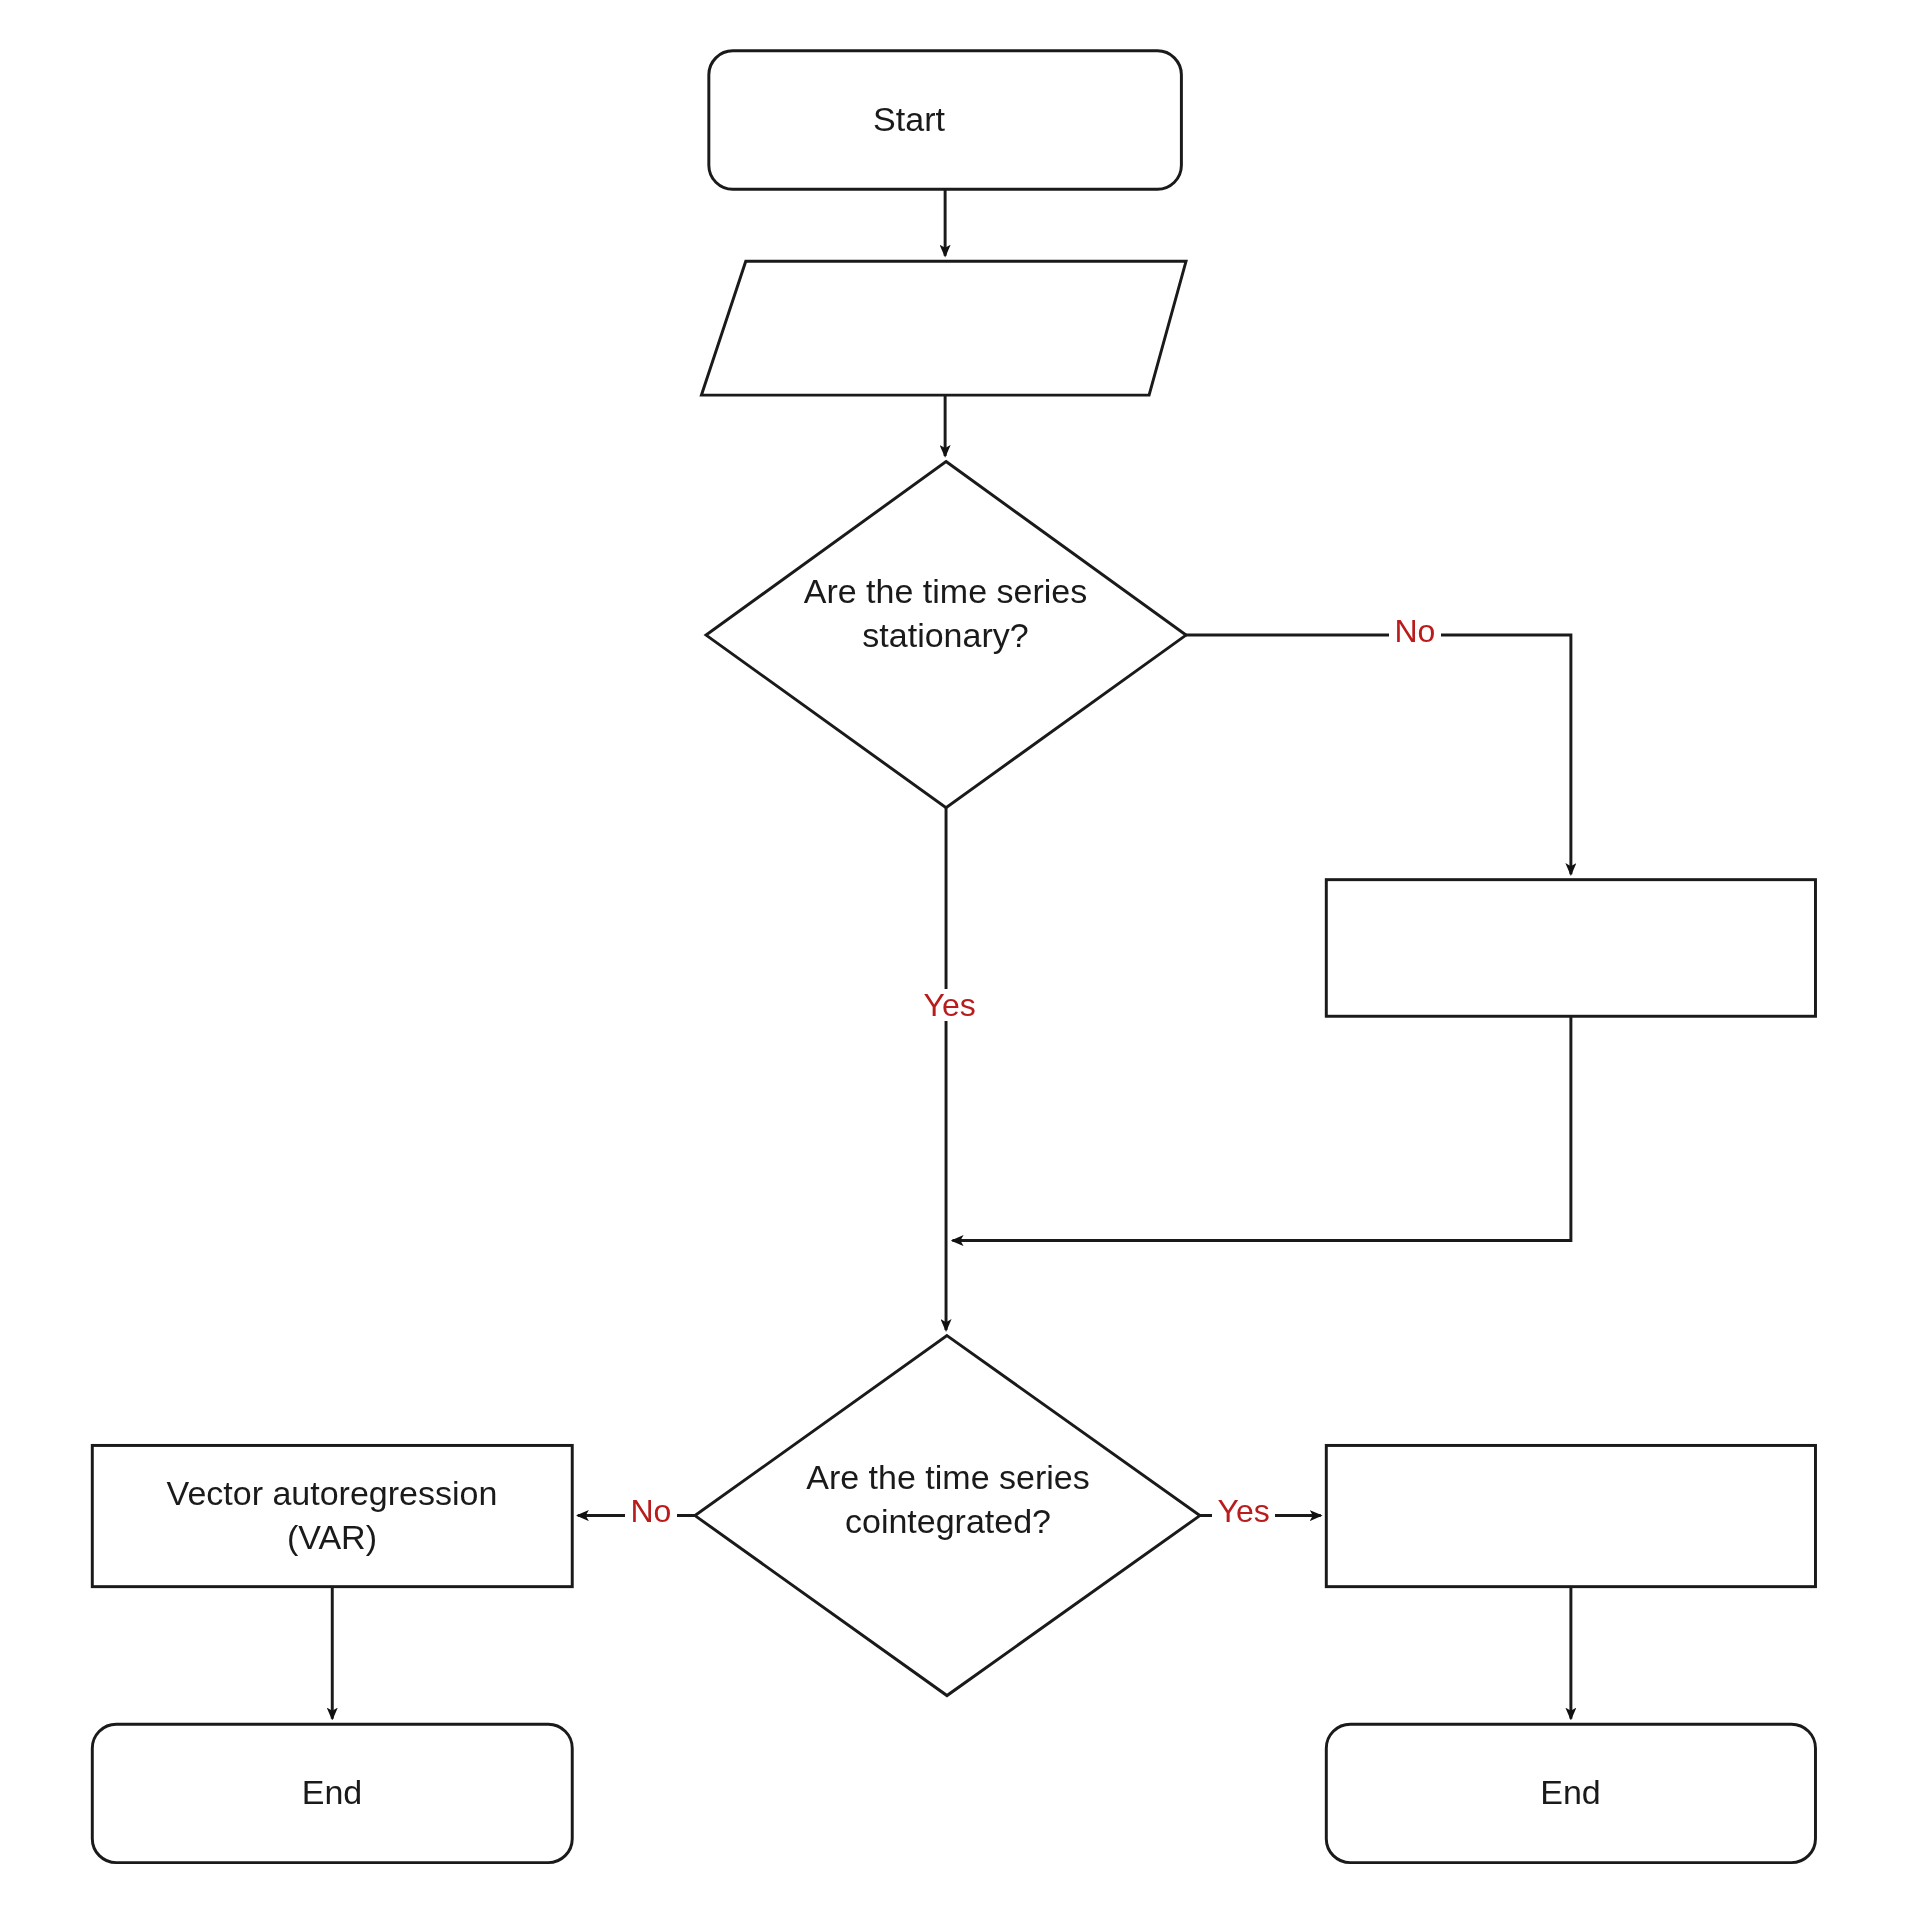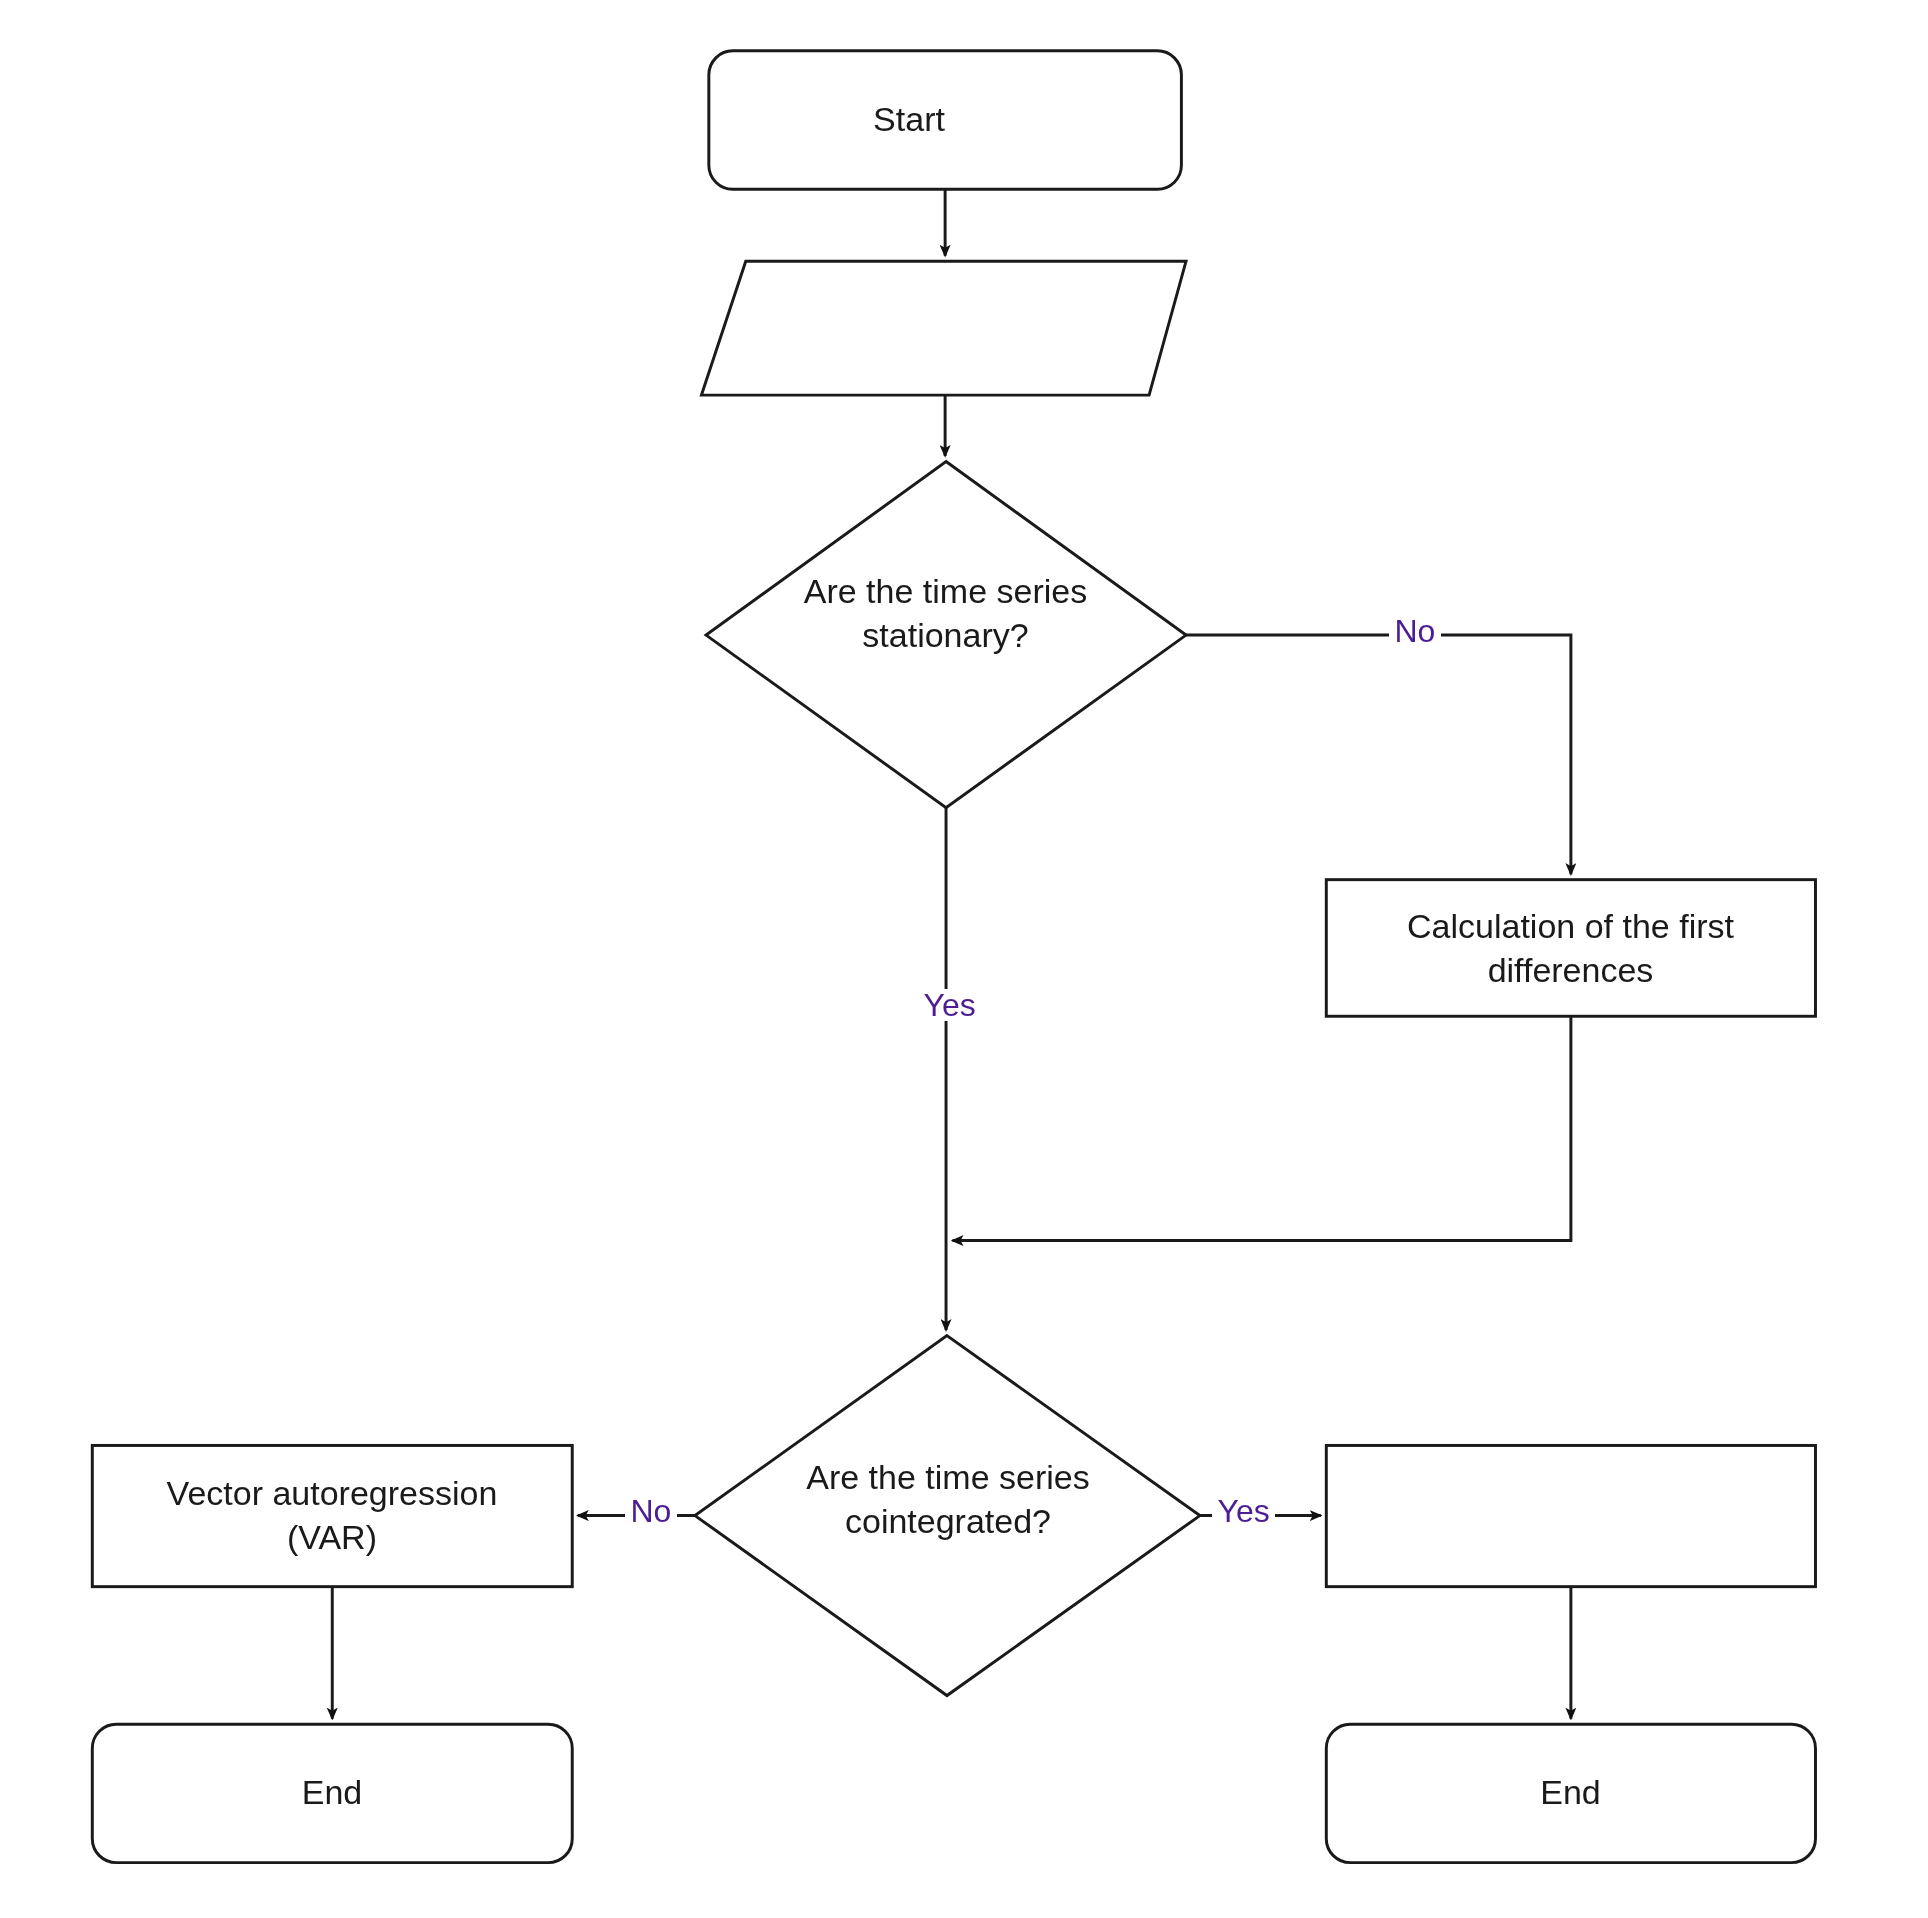--- a/index.html
+++ b/index.html
@@ -30,21 +30,21 @@
     text-align: center;
     color: #1a1a1a;
     font-size: 34px;
     line-height: 1.28;
     font-family: "Liberation Sans", sans-serif;
     pointer-events: none;
     white-space: pre-line;
   }
   .edge-label {
     position: absolute;
-    color: #4c1d95;
+    color: #b91c1c;
     font-size: 32px;
     font-family: "Liberation Sans", sans-serif;
     background: #ffffff;
     padding: 0 5.5px;
     line-height: 1;
     white-space: nowrap;
   }
   .hit {
     position: absolute;
     background: transparent;
@@ -104,22 +104,20 @@
       <line x1="1702" y1="1719" x2="1702" y2="1862" marker-end="url(#arrow)"></line>
     </g>
   </svg>
 
   <div class="node-text" style="left:709px; top:51px; width:400px; height:138px;">Start</div>
 
 
   <div class="node-text" style="left:715px; top:563px; width:461px; height:102px;">Are the time series
 stationary?</div>
 
-  <div class="node-text" style="left:1326px; top:880px; width:489px; height:137px;">Calculation of the first
-differences</div>
 
   <div class="node-text" style="left:715px; top:1449px; width:466px; height:102px;">Are the time series
 cointegrated?</div>
 
   <div class="node-text" style="left:92px; top:1445px; width:480px; height:141px;border-radius:29px;">Vector autoregression
 (VAR)</div>
 
 
   <div class="node-text" style="left:92px; top:1724px; width:480px; height:138px;">End</div>
 

